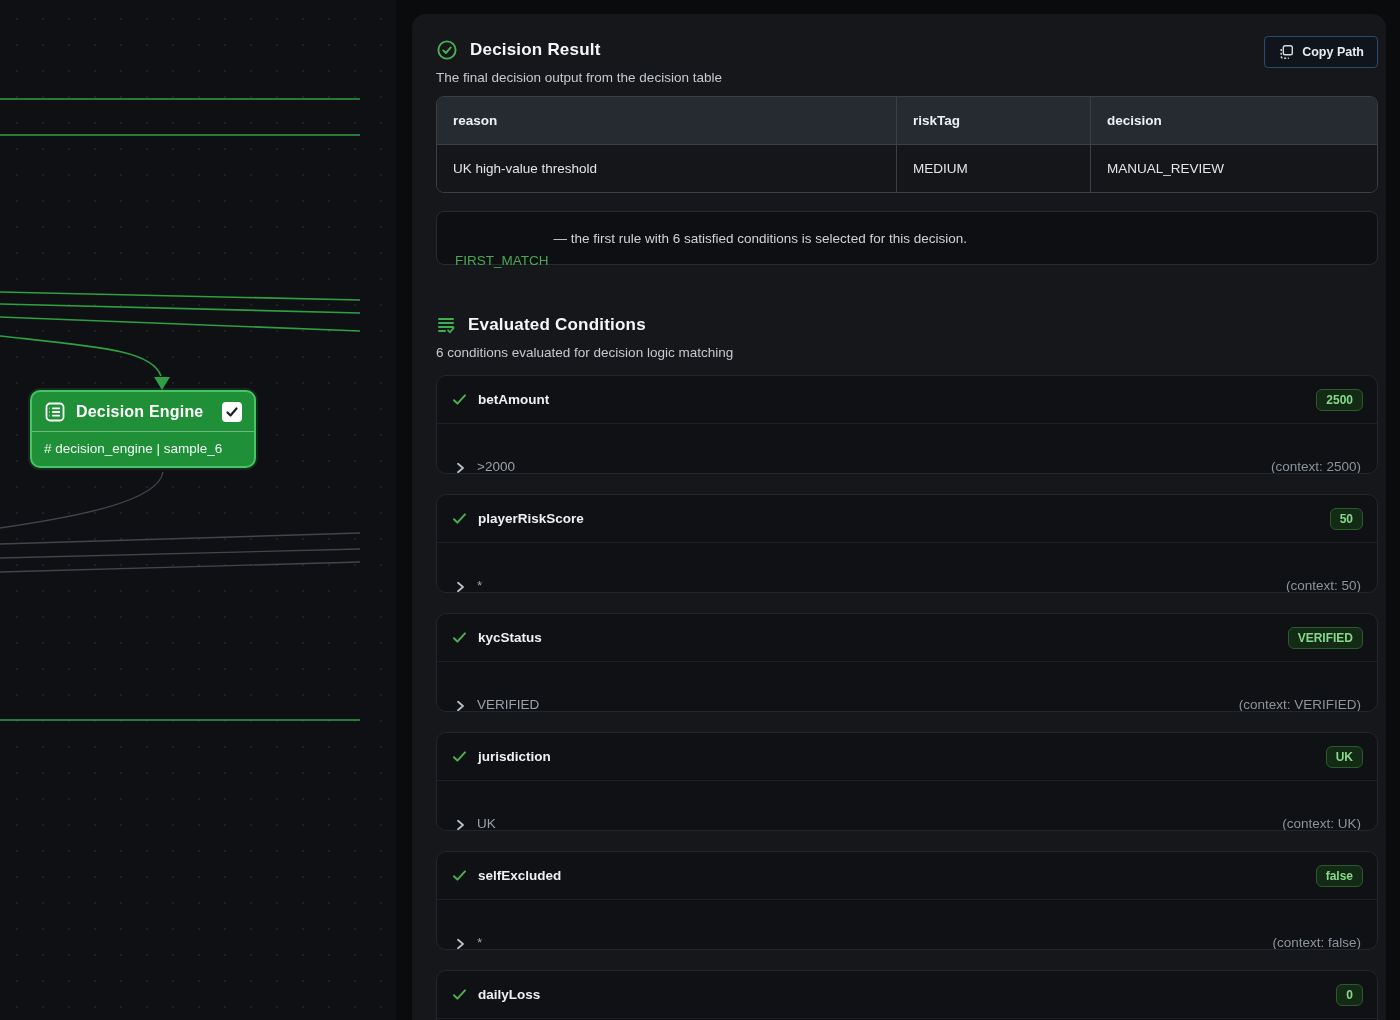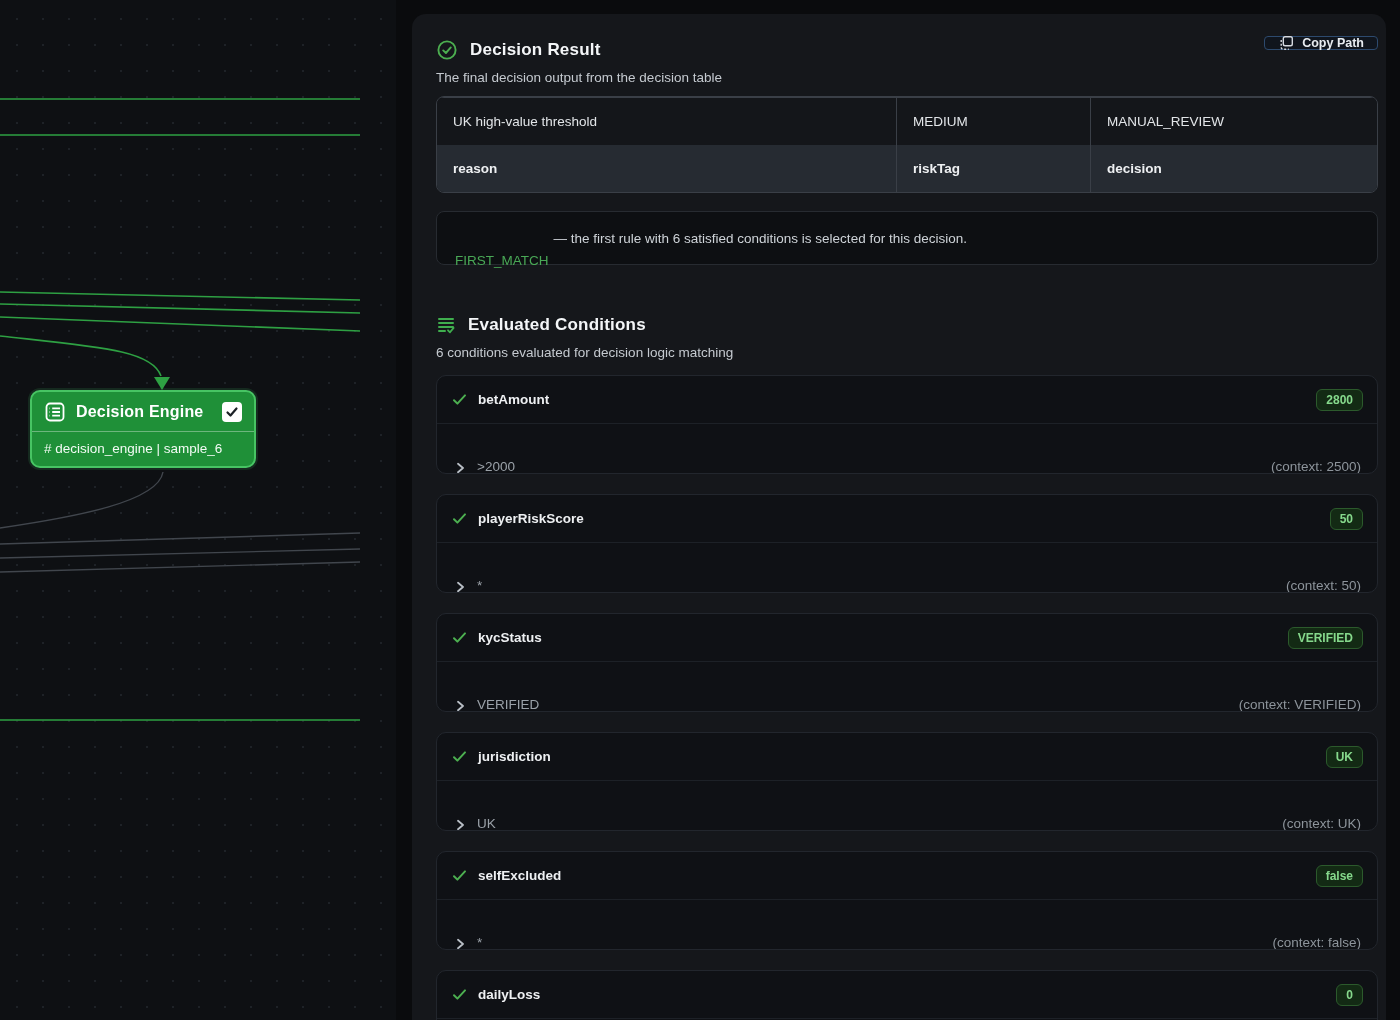--- a/index.html
+++ b/index.html
@@ -48,21 +48,21 @@
     border-radius: 14px 14px 0 0;
     padding: 22px 8px 4px 24px;
   }
   .sec-head { display: flex; align-items: center; gap: 12px; height: 28px; }
   .sec-title { font-size: 17px; font-weight: 600; color: #f4f6f8; letter-spacing: .2px; }
   .sec-sub { margin-top: 6px; font-size: 13.5px; color: #c5cad0; }
   .head-row { display: flex; align-items: flex-start; }
   .head-left { flex: 1; }
 
   .copy-btn {
-    margin-top: 0; height: 14px; padding: 0 13px;
+    margin-top: 0; height: 32px; padding: 0 13px;
     display: flex; align-items: center; gap: 8px;
     background: #10151d;
     border: 1px solid #2d4a6e; border-radius: 4px;
     color: #e8ecf0; font-size: 12.5px; font-weight: 600; cursor: pointer;
   }
 
   .dtable {
     width: 942px; margin-top: 11px;
     border: 1px solid #3a3f47; border-radius: 8px; overflow: hidden;
     font-size: 13.5px;
@@ -177,29 +177,29 @@
         <svg width="16" height="16" viewBox="0 0 16 16" fill="none" stroke="#d6dae0" stroke-width="1.4">
           <rect x="5.3" y="1.7" width="9" height="9" rx="1.8"></rect>
           <path d="M3.2 5 v7.3 a2 2 0 0 0 2 2 H10.8" stroke-dasharray="2 1.7"></path>
         </svg>
       </span>
       <span>Copy Path</span>
     </button>
   </div>
 
   <div class="dtable">
+    <div class="trow head">
+      <div class="tcell">reason</div>
+      <div class="tcell">riskTag</div>
+      <div class="tcell">decision</div>
+    </div>
     <div class="trow body">
       <div class="tcell">UK high-value threshold</div>
       <div class="tcell">MEDIUM</div>
       <div class="tcell">MANUAL_REVIEW</div>
-    </div>
-    <div class="trow head">
-      <div class="tcell">reason</div>
-      <div class="tcell">riskTag</div>
-      <div class="tcell">decision</div>
     </div>
   </div>
 
   <div class="match-note">
     <span class="policy">FIRST_MATCH</span>
     <span>— the first rule with 6 satisfied conditions is selected for this decision.</span>
   </div>
 
   <div class="sec2">
     <div class="sec-head">
@@ -222,21 +222,21 @@
   <div class="cards">
 
     <div class="cond-card">
       <div class="cond-head">
         <span class="icon">
           <svg width="15" height="15" viewBox="0 0 15 15">
               <path d="M2 8.2 l3.4 3.4 L13 3.4" stroke="#4caf50" stroke-width="2" fill="none" stroke-linecap="round" stroke-linejoin="round"></path>
             </svg>
         </span>
         <span class="cond-name">betAmount</span>
-        <span class="cond-badge">2800</span>
+        <span class="cond-badge">2500</span>
       </div>
       <div class="cond-row">
         <span class="icon">
           <svg width="12" height="12" viewBox="0 0 12 12">
               <path d="M4 1.8 L9 6 L4 10.2" stroke="#b9bfc6" stroke-width="1.8" fill="none" stroke-linecap="round" stroke-linejoin="round"></path>
             </svg>
         </span>
         <span class="cond-expr">&gt;2000</span>
         <span class="cond-context">(context: 2500)</span>
       </div>

